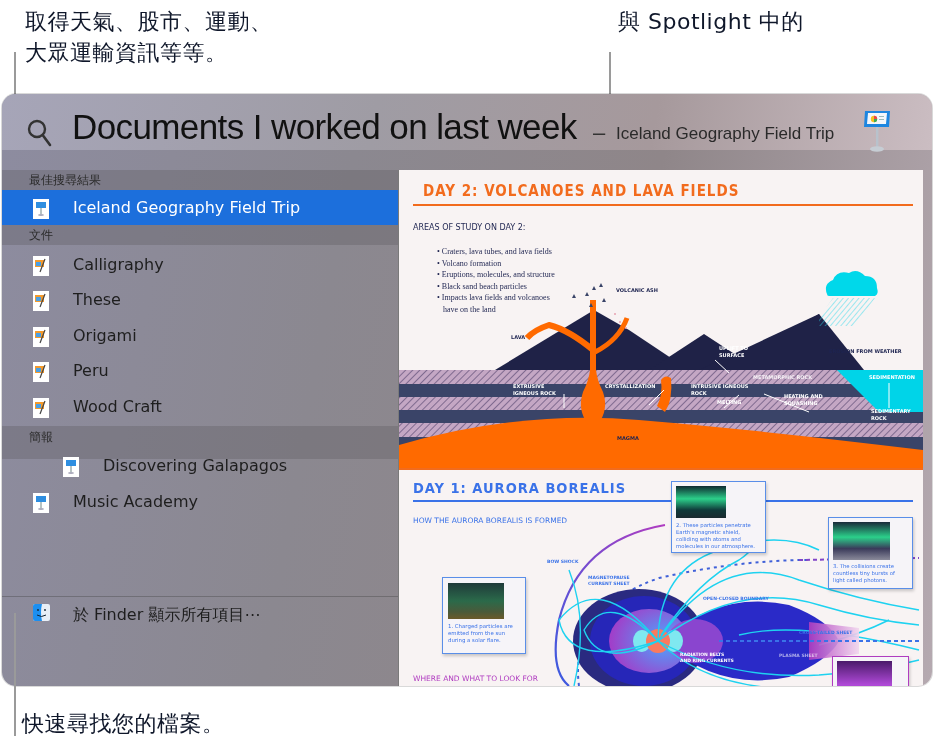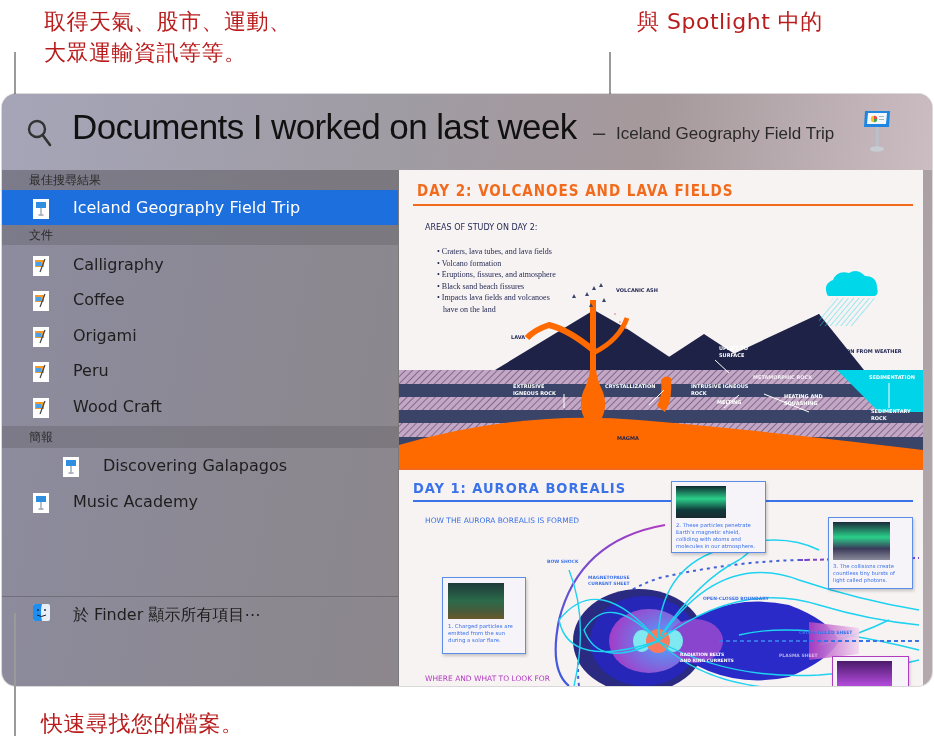--- a/index.html
+++ b/index.html
@@ -1,24 +1,24 @@
 <!DOCTYPE html>
 <html><head>
 <meta charset="utf-8">
 <style>
   html, body { margin:0; padding:0; }
   body { width:934px; height:750px; background:#ffffff; position:relative; overflow:hidden;
          font-family:"DejaVu Sans","Liberation Sans",sans-serif; }
-  .callout { position:absolute; font-size:22px; line-height:31px; color:#b91c1c; letter-spacing:0.5px;margin-left:19px; }
+  .callout { position:absolute; font-size:22px; line-height:31px; color:#0f172a; letter-spacing:0.5px; }
   .callout-line { position:absolute; background:#9a9a9a; width:2px; }
 
   .window { position:absolute; left:2px; top:94px; width:930px; height:592px; border-radius:14px; overflow:hidden;
             background:linear-gradient(100deg,#8d8ca0 0%,#8b8890 35%,#8f8689 65%,#b5a9b0 100%);
             box-shadow:0 0 0 1px rgba(0,0,0,0.15); }
-  .searchbar { position:absolute; left:0; top:0; width:930px; height:76px;
+  .searchbar { position:absolute; left:0; top:0; width:930px; height:56px;
                background:linear-gradient(100deg,#a6a5b8 0%,#9f9ca4 40%,#a6999c 70%,#cbbdc2 100%); }
   .search-icon { position:absolute; left:24px; top:24px; width:26px; height:30px; }
   .query { position:absolute; left:70px; top:13px; font-family:"Liberation Sans",sans-serif; font-size:35px;
            color:#111; letter-spacing:-0.6px; white-space:nowrap; }
   .dash { position:absolute; left:591px; top:26px; font-family:"Liberation Sans",sans-serif; font-size:22px; color:#333; }
   .query-hint { position:absolute; left:614px; top:30px; font-family:"Liberation Sans",sans-serif; font-size:17px; color:#2a2a2a; white-space:nowrap; }
   .keynote-big { position:absolute; left:860px; top:15px; width:30px; height:46px; }
 
   .sidebar { position:absolute; left:0; top:76px; width:396px; height:516px; }
   .section-header { position:absolute; left:0; width:396px; height:20px; background:rgba(95,93,98,0.35);
@@ -27,21 +27,21 @@
   .result.selected { background:#1c6fdc; }
   .result .label { position:absolute; left:71px; top:8px; font-size:16px; color:#1e1e1e; white-space:nowrap; font-family:"DejaVu Sans",sans-serif; }
   .result.selected .label { color:#ffffff; }
   .result .icon { position:absolute; left:31px; top:9px; width:16px; height:20px; }
   .divider { position:absolute; left:0; top:502px; width:396px; height:1px; background:rgba(60,60,60,0.35); }
 
   .preview { position:absolute; left:396px; top:76px; width:524px; height:516px; background:#f8f3f3; overflow:hidden;
              border-left:1px solid #7a7a7a; }
   .pv-title { position:absolute; font-family:"DejaVu Sans Condensed","DejaVu Sans",sans-serif; font-weight:bold;
               letter-spacing:1px; font-size:15px; white-space:nowrap; }
-  .pv-text { position:absolute; font-size:8px; color:#1e2450; white-space:nowrap; font-family:"DejaVu Sans",sans-serif;margin-left:12px; }
+  .pv-text { position:absolute; font-size:8px; color:#1e2450; white-space:nowrap; font-family:"DejaVu Sans",sans-serif; }
   .pv-bul { position:absolute; font-size:8px; line-height:11.6px; color:#1e2450; font-family:Liberation Serif, serif;margin-left:24px; }
   .pv-small { position:absolute; font-size:5px; color:#ffffff; white-space:nowrap; font-family:"DejaVu Sans",sans-serif; font-weight:bold; }
   .pv-small.dark { color:#1e2450; }
   .pv-small.blue { color:#3a72e8; }
   .card { position:absolute; background:#f6f4f8; border:1.5px solid #5a8ee8; box-shadow:1px 2px 3px rgba(0,0,0,0.2); }
   .card .txt { position:absolute; font-size:6px; line-height:8px; color:#3a72e8; font-family:"DejaVu Sans",sans-serif; }
 </style>
 </head>
 <body>
 
@@ -105,21 +105,21 @@
         </svg>
       <span class="label">Calligraphy</span>
     </div>
     <div class="result" style="top:112px;">
       <svg class="icon" viewBox="0 0 16 20">
           <rect width="16" height="20" fill="#fff"></rect>
           <rect x="2" y="4" width="9" height="7" fill="#f39a2d"></rect>
           <rect x="3" y="6" width="5" height="4" fill="#4aa0e6"></rect>
           <line x1="12" y1="3" x2="7" y2="16" stroke="#444" stroke-width="1.2"></line>
         </svg>
-      <span class="label">Coffee</span>
+      <span class="label">These</span>
     </div>
     <div class="result" style="top:183px;">
       <svg class="icon" viewBox="0 0 16 20">
           <rect width="16" height="20" fill="#fff"></rect>
           <rect x="2" y="4" width="9" height="7" fill="#f39a2d"></rect>
           <rect x="3" y="6" width="5" height="4" fill="#4aa0e6"></rect>
           <line x1="12" y1="3" x2="7" y2="16" stroke="#444" stroke-width="1.2"></line>
         </svg>
       <span class="label">Peru</span>
     </div>
@@ -135,21 +135,21 @@
     <div class="result" style="top:219px;">
       <svg class="icon" viewBox="0 0 16 20">
           <rect width="16" height="20" fill="#fff"></rect>
           <rect x="2" y="4" width="9" height="7" fill="#f39a2d"></rect>
           <rect x="3" y="6" width="5" height="4" fill="#4aa0e6"></rect>
           <line x1="12" y1="3" x2="7" y2="16" stroke="#444" stroke-width="1.2"></line>
         </svg>
       <span class="label">Wood Craft</span>
     </div>
 
-    <div class="section-header" style="top:256px;height:22px;line-height:22px;">簡報</div>
+    <div class="section-header" style="top:256px;height:33px;line-height:22px;">簡報</div>
     <div class="result" style="top:278px;margin-left:30px;">
       <svg class="icon" viewBox="0 0 16 20">
           <rect width="16" height="20" fill="#fff"></rect>
           <rect x="3" y="3" width="10" height="6" fill="#2f8ee0"></rect>
           <rect x="7.3" y="9" width="1.4" height="6" fill="#9aa"></rect>
           <ellipse cx="8" cy="16" rx="3" ry="1" fill="#aab"></ellipse>
         </svg>
       <span class="label">Discovering Galapagos</span>
     </div>
     <div class="result" style="top:314px;">
@@ -171,28 +171,28 @@
         <circle cx="5" cy="6" r="0.9" fill="#123"></circle>
         <circle cx="12" cy="6" r="0.9" fill="#123"></circle>
         <path d="M4 11 Q8.5 14 13 11" stroke="#123" stroke-width="1" fill="none"></path>
       </svg>
       <span class="label">於 Finder 顯示所有項目⋯</span>
     </div>
   </div>
 
   <div class="preview">
 
-    <div class="pv-title" style="left:18px;top:12px;color:#f26b1d;">DAY 2: VOLCANOES AND LAVA FIELDS</div>
+    <div class="pv-title" style="left:24px;top:12px;color:#f26b1d;">DAY 2: VOLCANOES AND LAVA FIELDS</div>
     <div style="position:absolute;left:14px;top:34px;width:500px;height:1.5px;background:#f26b1d;"></div>
     <div class="pv-text" style="left:14px;top:53px;">AREAS OF STUDY ON DAY 2:</div>
     <div class="pv-bul" style="left:14px;top:76px;">
       <div>• Craters, lava tubes, and lava fields</div>
       <div>• Volcano formation</div>
-      <div>• Eruptions, fissures, and atmosphere</div>
-      <div>• Black sand beach fissures</div>
+      <div>• Eruptions, molecules, and structure</div>
+      <div>• Black sand beach particles</div>
       <div>• Impacts lava fields and volcanoes</div>
       <div style="white-space:pre;">   have on the land</div>
     </div>
 
     <svg style="position:absolute;left:0;top:100px;" width="524" height="200" viewBox="0 0 524 200">
       <defs>
         <pattern id="hatch" width="5" height="5" patternUnits="userSpaceOnUse" patternTransform="rotate(45)">
           <rect width="5" height="5" fill="#c4a7c4"></rect>
           <line x1="0" y1="0" x2="0" y2="5" stroke="#6d5a82" stroke-width="1.6"></line>
         </pattern>

